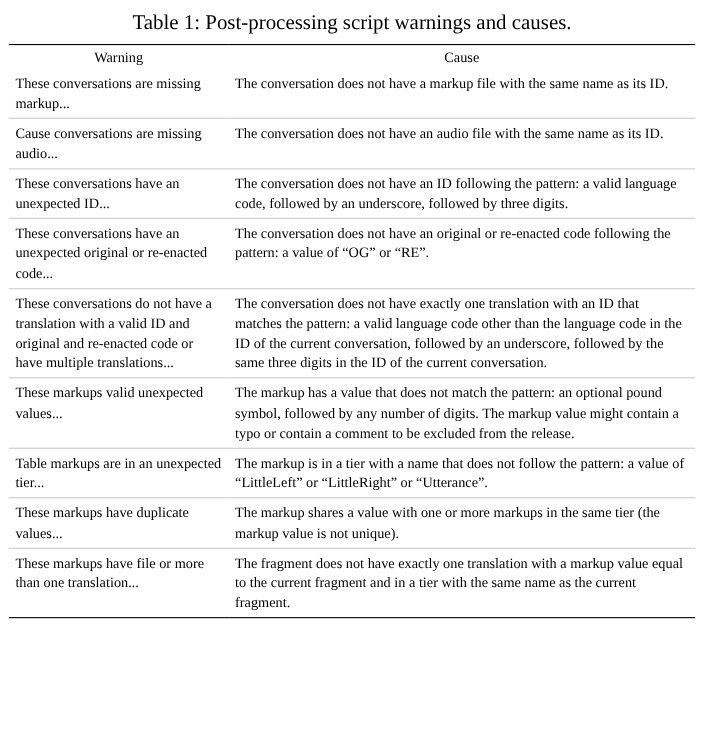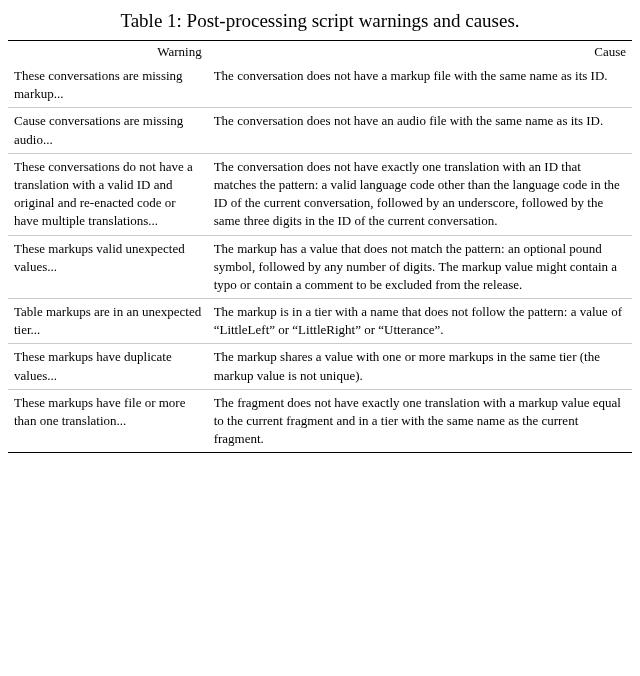--- a/index.html
+++ b/index.html
@@ -23,21 +23,21 @@
     table {
       width: 100%;
       border-collapse: collapse;
       border-top: 1.5px solid #000;
       border-bottom: 1.5px solid #000;
     }
     thead tr {
       border-bottom: 1px solid #000;
     }
     th {
-      text-align: right;
+      text-align: center;
       padding: 3px 6px;
       font-weight: normal;
       font-size: 13px;
     }
     td {
       vertical-align: top;
       padding: 4px 6px;
       font-size: 13px;
       line-height: 1.4;
     }
@@ -69,20 +69,28 @@
   <tbody id="table-body">
   <tr>
         <td class="col-warning">These conversations are missing markup...</td>
         <td class="col-cause">The conversation does not have a markup file with the same name as its ID.</td>
       </tr>
       <tr>
         <td class="col-warning">Cause conversations are missing audio...</td>
         <td class="col-cause">The conversation does not have an audio file with the same name as its ID.</td>
       </tr>
       <tr>
+        <td class="col-warning">These conversations have an unexpected ID...</td>
+        <td class="col-cause">The conversation does not have an ID following the pattern: a valid language code, followed by an underscore, followed by three digits.</td>
+      </tr>
+      <tr>
+        <td class="col-warning">These conversations have an unexpected original or re-enacted code...</td>
+        <td class="col-cause">The conversation does not have an original or re-enacted code following the pattern: a value of “OG” or “RE”.</td>
+      </tr>
+      <tr>
         <td class="col-warning">These conversations do not have a translation with a valid ID and original and re-enacted code or have multiple translations...</td>
         <td class="col-cause">The conversation does not have exactly one translation with an ID that matches the pattern: a valid language code other than the language code in the ID of the current conversation, followed by an underscore, followed by the same three digits in the ID of the current conversation.</td>
       </tr>
       <tr>
         <td class="col-warning">These markups valid unexpected values...</td>
         <td class="col-cause">The markup has a value that does not match the pattern: an optional pound symbol, followed by any number of digits. The markup value might contain a typo or contain a comment to be excluded from the release.</td>
       </tr>
       <tr>
         <td class="col-warning">Table markups are in an unexpected tier...</td>
         <td class="col-cause">The markup is in a tier with a name that does not follow the pattern: a value of “LittleLeft” or “LittleRight” or “Utterance”.</td>

